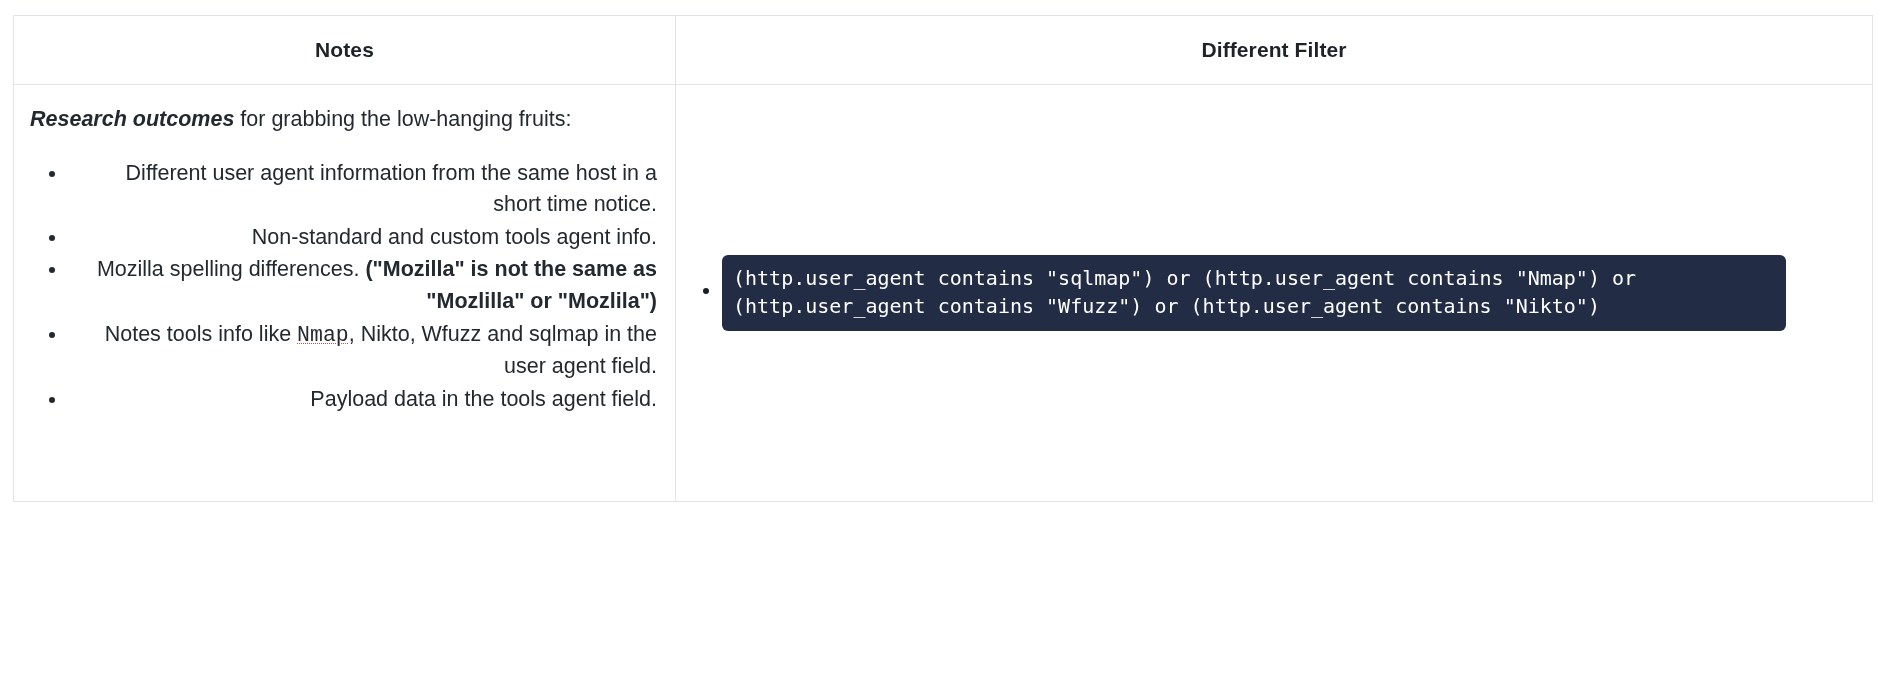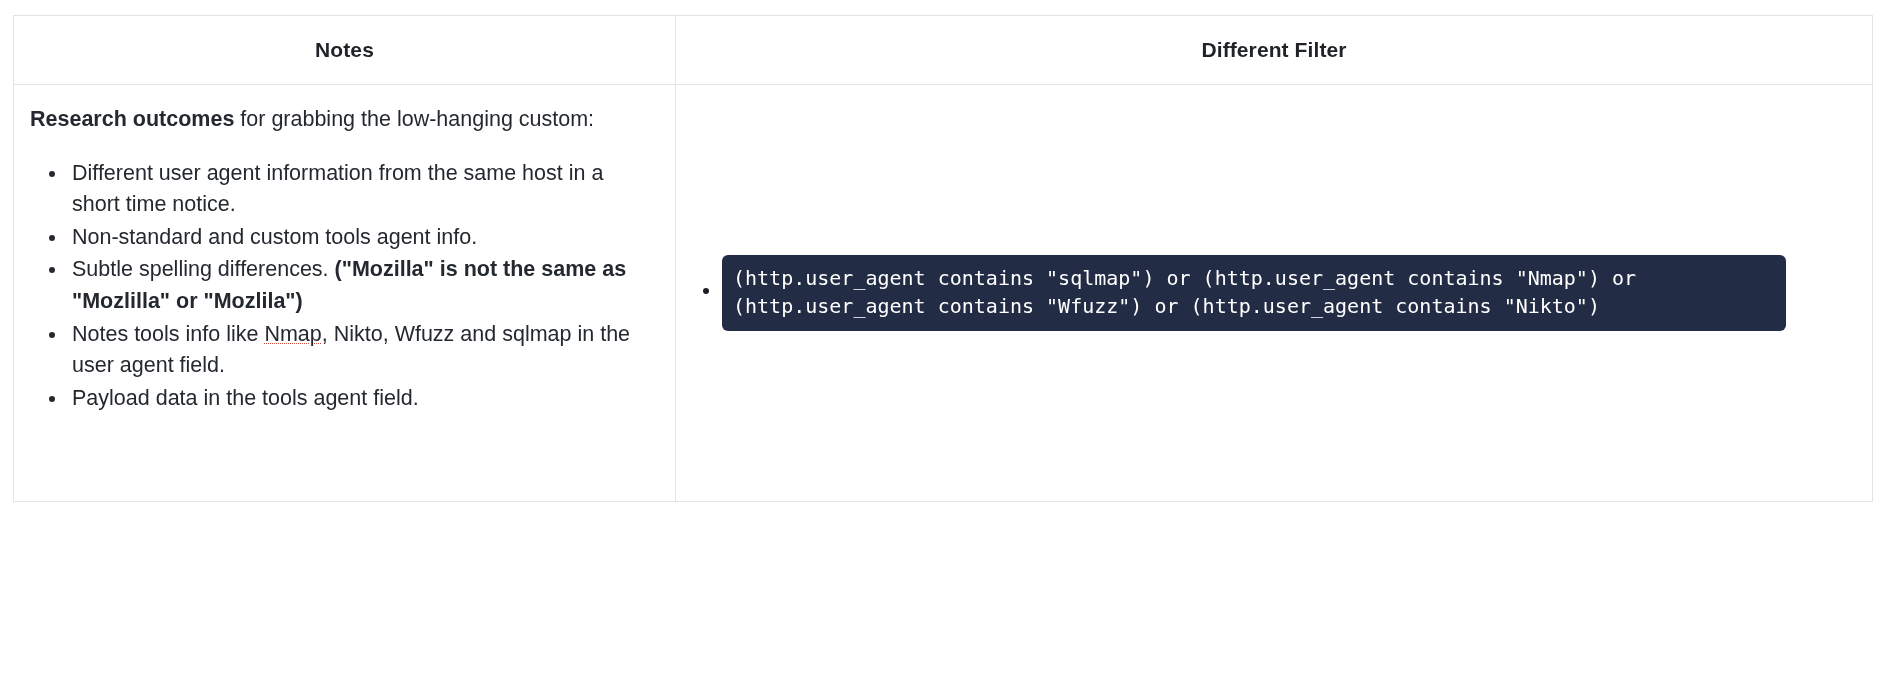--- a/index.html
+++ b/index.html
@@ -68,42 +68,43 @@
     padding: 10px 14px 10px 10px;
   }
 
   
   .para {
     margin: 5px 0 0 0;
     font-size: 21.5px;
     line-height: 1.47;
     text-align: left;
   }
-  .para strong { font-weight: bold; }
+  .para strong { font-weight: bold; font-style: italic; }
 
   ul.notes-list {
     margin: 22px 0 4px 0;
     padding-left: 38px;
     list-style: disc;
   }
   ul.notes-list > li {
     font-size: 21.5px;
     line-height: 1.47;
     margin: 0 0 1px 0;
     padding-left: 4px;
-    text-align: left;
+    text-align: right;
   }
   ul.notes-list > li strong { font-weight: bold; }
 
   .misspelled {
     text-decoration: underline;
     text-decoration-style: dotted;
     text-decoration-color: #d14b3d;
     text-decoration-thickness: 1px;
     text-underline-offset: 2px;
+    font-family: Liberation Mono, monospace;
   }
 
   
   ul.filter-list {
     margin: 0;
     padding-left: 36px;
     list-style: disc;
   }
   ul.filter-list > li {
     margin: 0;
@@ -153,31 +154,31 @@
         <th class="head-cell">Notes</th>
         <th class="head-cell">Different Filter</th>
       </tr>
     </thead>
     <tbody>
 
 
       <tr class="row2">
         <td class="notes-cell">
           <p class="para">
-            <strong>Research outcomes</strong><span> for grabbing the low-hanging custom:</span>
+            <strong>Research outcomes</strong><span> for grabbing the low-hanging fruits:</span>
           </p>
           <ul class="notes-list">
             <li>
               <span>Different user agent information from the same host in a short time notice.</span>
             </li>
             <li>
               <span>Non-standard and custom tools agent info.</span>
             </li>
             <li>
-              <span>Subtle spelling differences. </span><strong>("Mozilla" is not the same as  "Mozlilla" or "Mozlila")</strong>
+              <span>Mozilla spelling differences. </span><strong>("Mozilla" is not the same as  "Mozlilla" or "Mozlila")</strong>
             </li>
             <li>
               <span>Notes tools info like </span><span class="misspelled">Nmap</span><span>, Nikto, Wfuzz and sqlmap in the user agent field.</span>
             </li>
             <li>
               <span>Payload data in the tools agent field.</span>
             </li>
           </ul>
         </td>
         <td class="filter-cell">

